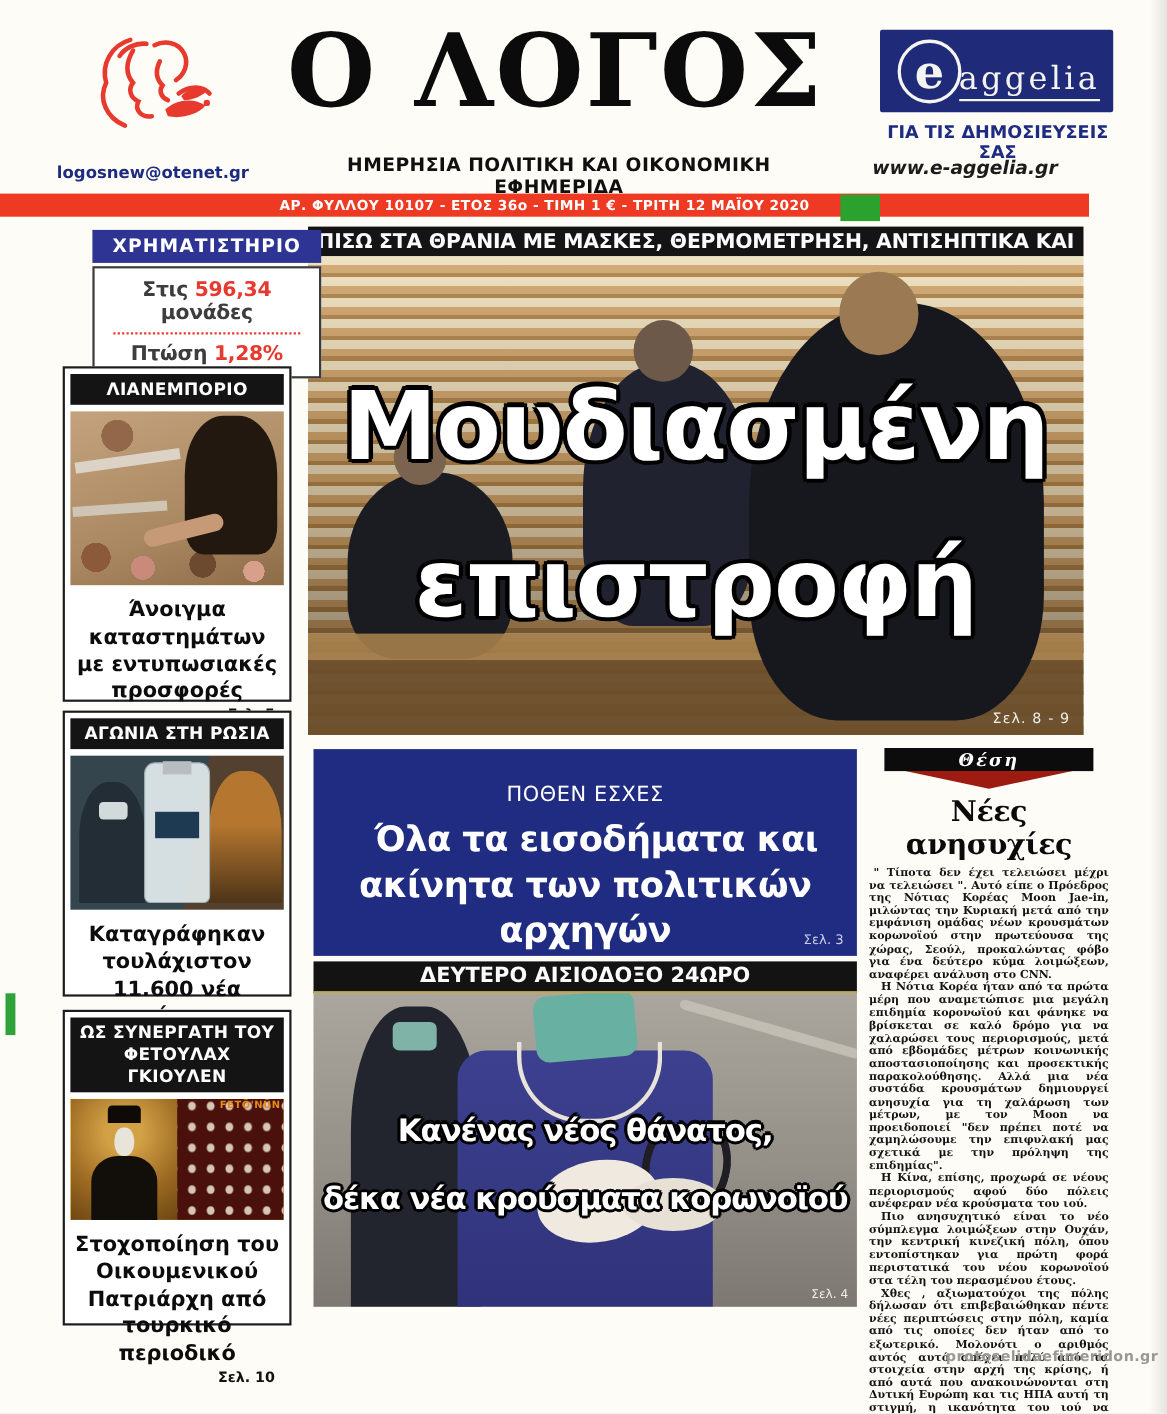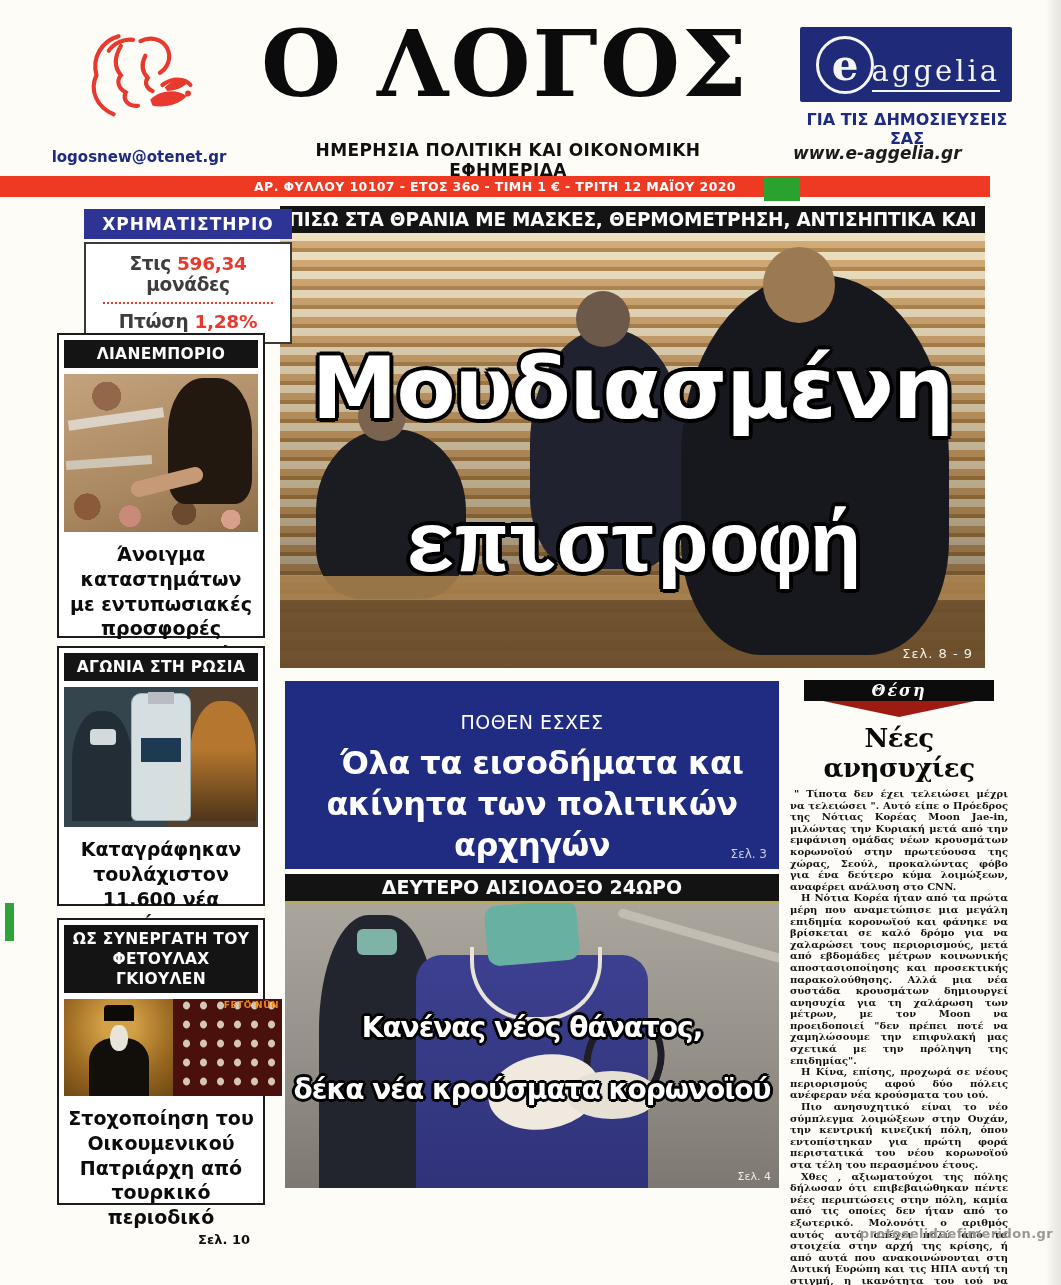--- a/index.html
+++ b/index.html
@@ -43,21 +43,21 @@
   .fig-mid{left:250px;top:96px;width:155px;height:240px;background:#202230;}
   .head-mid{position:absolute;left:296px;top:58px;width:54px;height:56px;border-radius:50%;background:#6d594a;}
   .fig-left{left:36px;top:196px;width:150px;height:170px;background:#1b1c22;}
   .head-left{position:absolute;left:78px;top:158px;width:48px;height:50px;border-radius:50%;background:#7a6450;}
   .desk-band{position:absolute;left:0;bottom:0;width:100%;height:92px;
              background:linear-gradient(180deg,#a67f4a 0 26%,#6d4f2b 26% 100%);opacity:.9;}
   .lead-line{position:absolute;left:0;width:100%;text-align:center;color:#fff;font-weight:bold;
              font-size:86px;letter-spacing:-1px;line-height:1;
              text-shadow:-3px -3px 0 #000,3px -3px 0 #000,-3px 3px 0 #000,3px 3px 0 #000,
                          -4px 0 0 #000,4px 0 0 #000,0 -4px 0 #000,0 4px 0 #000;}
-  .lead-1{top:112px;} .lead-2{top:272px;font-family:Liberation Mono, monospace;}
+  .lead-1{top:112px;} .lead-2{top:255px;}
   .photo-page{position:absolute;right:12px;bottom:7px;color:#f2efe8;font-size:13px;letter-spacing:1px;}
 
   .pothen-box{left:285px;top:681px;width:494px;height:188px;background:#202c82;text-align:center;color:#fff;}
   .pothen-kicker{margin-top:30px;font-size:19px;letter-spacing:.5px;}
   .pothen-line{font-weight:bold;font-size:32px;line-height:1.28;letter-spacing:-.5px;}
   .pothen-first{margin-top:10px;padding-left:20px;}
   .pothen-page{position:absolute;right:12px;bottom:8px;color:#c9cde4;font-size:12px;}
 
   .banner2{left:285px;top:874px;width:494px;height:27px;background:#131313;border-bottom:2px solid #bfa94f;
            color:#fafafa;font-weight:bold;font-size:19px;line-height:27px;text-align:center;}
@@ -130,21 +130,21 @@
   .ph-russia{height:140px;background:linear-gradient(100deg,#34454d 0 58%,#53402e 58% 100%);}
   .ru-p1{position:absolute;left:8px;top:24px;width:60px;height:110px;border-radius:45% 45% 0 0;background:#222d35;}
   .ru-mask1{position:absolute;left:26px;top:42px;width:26px;height:16px;border-radius:4px;background:#d3dadc;}
   .ru-p2{position:absolute;right:2px;top:14px;width:66px;height:120px;border-radius:45% 45% 0 0;
          background:linear-gradient(180deg,#b5772f 0 40%,#4e3418 100%);}
   .ru-bottle{position:absolute;left:50%;top:6px;transform:translateX(-50%);width:58px;height:126px;
              background:rgba(226,233,236,.93);border:1px solid #9fb0b5;border-radius:10px 10px 6px 6px;}
   .ru-cap{position:absolute;left:50%;top:-2px;transform:translateX(-50%);width:26px;height:12px;background:#b7bdc0;}
   .ru-label{position:absolute;left:50%;top:44px;transform:translateX(-50%);width:40px;height:24px;background:#1d3a52;}
 
-  .ph-patri{height:97px;background:#fde047;padding-left:24px;}
+  .ph-patri{height:110px;background:#fde047;}
   .pa-left{position:absolute;left:0;top:0;width:50%;height:100%;
            background:radial-gradient(circle at 50% 28%,#d2a045 0 18%,#9c6a22 60%,#6e4714 100%);}
   .pa-hat{position:absolute;left:50%;top:6px;transform:translateX(-50%);width:30px;height:16px;background:#0d0a08;border-radius:4px 4px 0 0;}
   .pa-robe{position:absolute;left:50%;bottom:0;transform:translateX(-50%);width:60px;height:58px;border-radius:40% 40% 0 0;background:#120e0a;}
   .pa-beard{position:absolute;left:50%;top:26px;transform:translateX(-50%);width:18px;height:26px;border-radius:45%;background:#e8e4da;}
   .pa-right{position:absolute;right:0;top:0;width:50%;height:100%;background:#4a100b;
             background-image:radial-gradient(rgba(228,218,200,.9) 3px,transparent 4px);
             background-size:17px 19px;background-position:5px 16px;}
   .pa-feto{position:absolute;right:3px;top:1px;color:#e8891f;font-weight:bold;font-size:9px;letter-spacing:.5px;}
 

